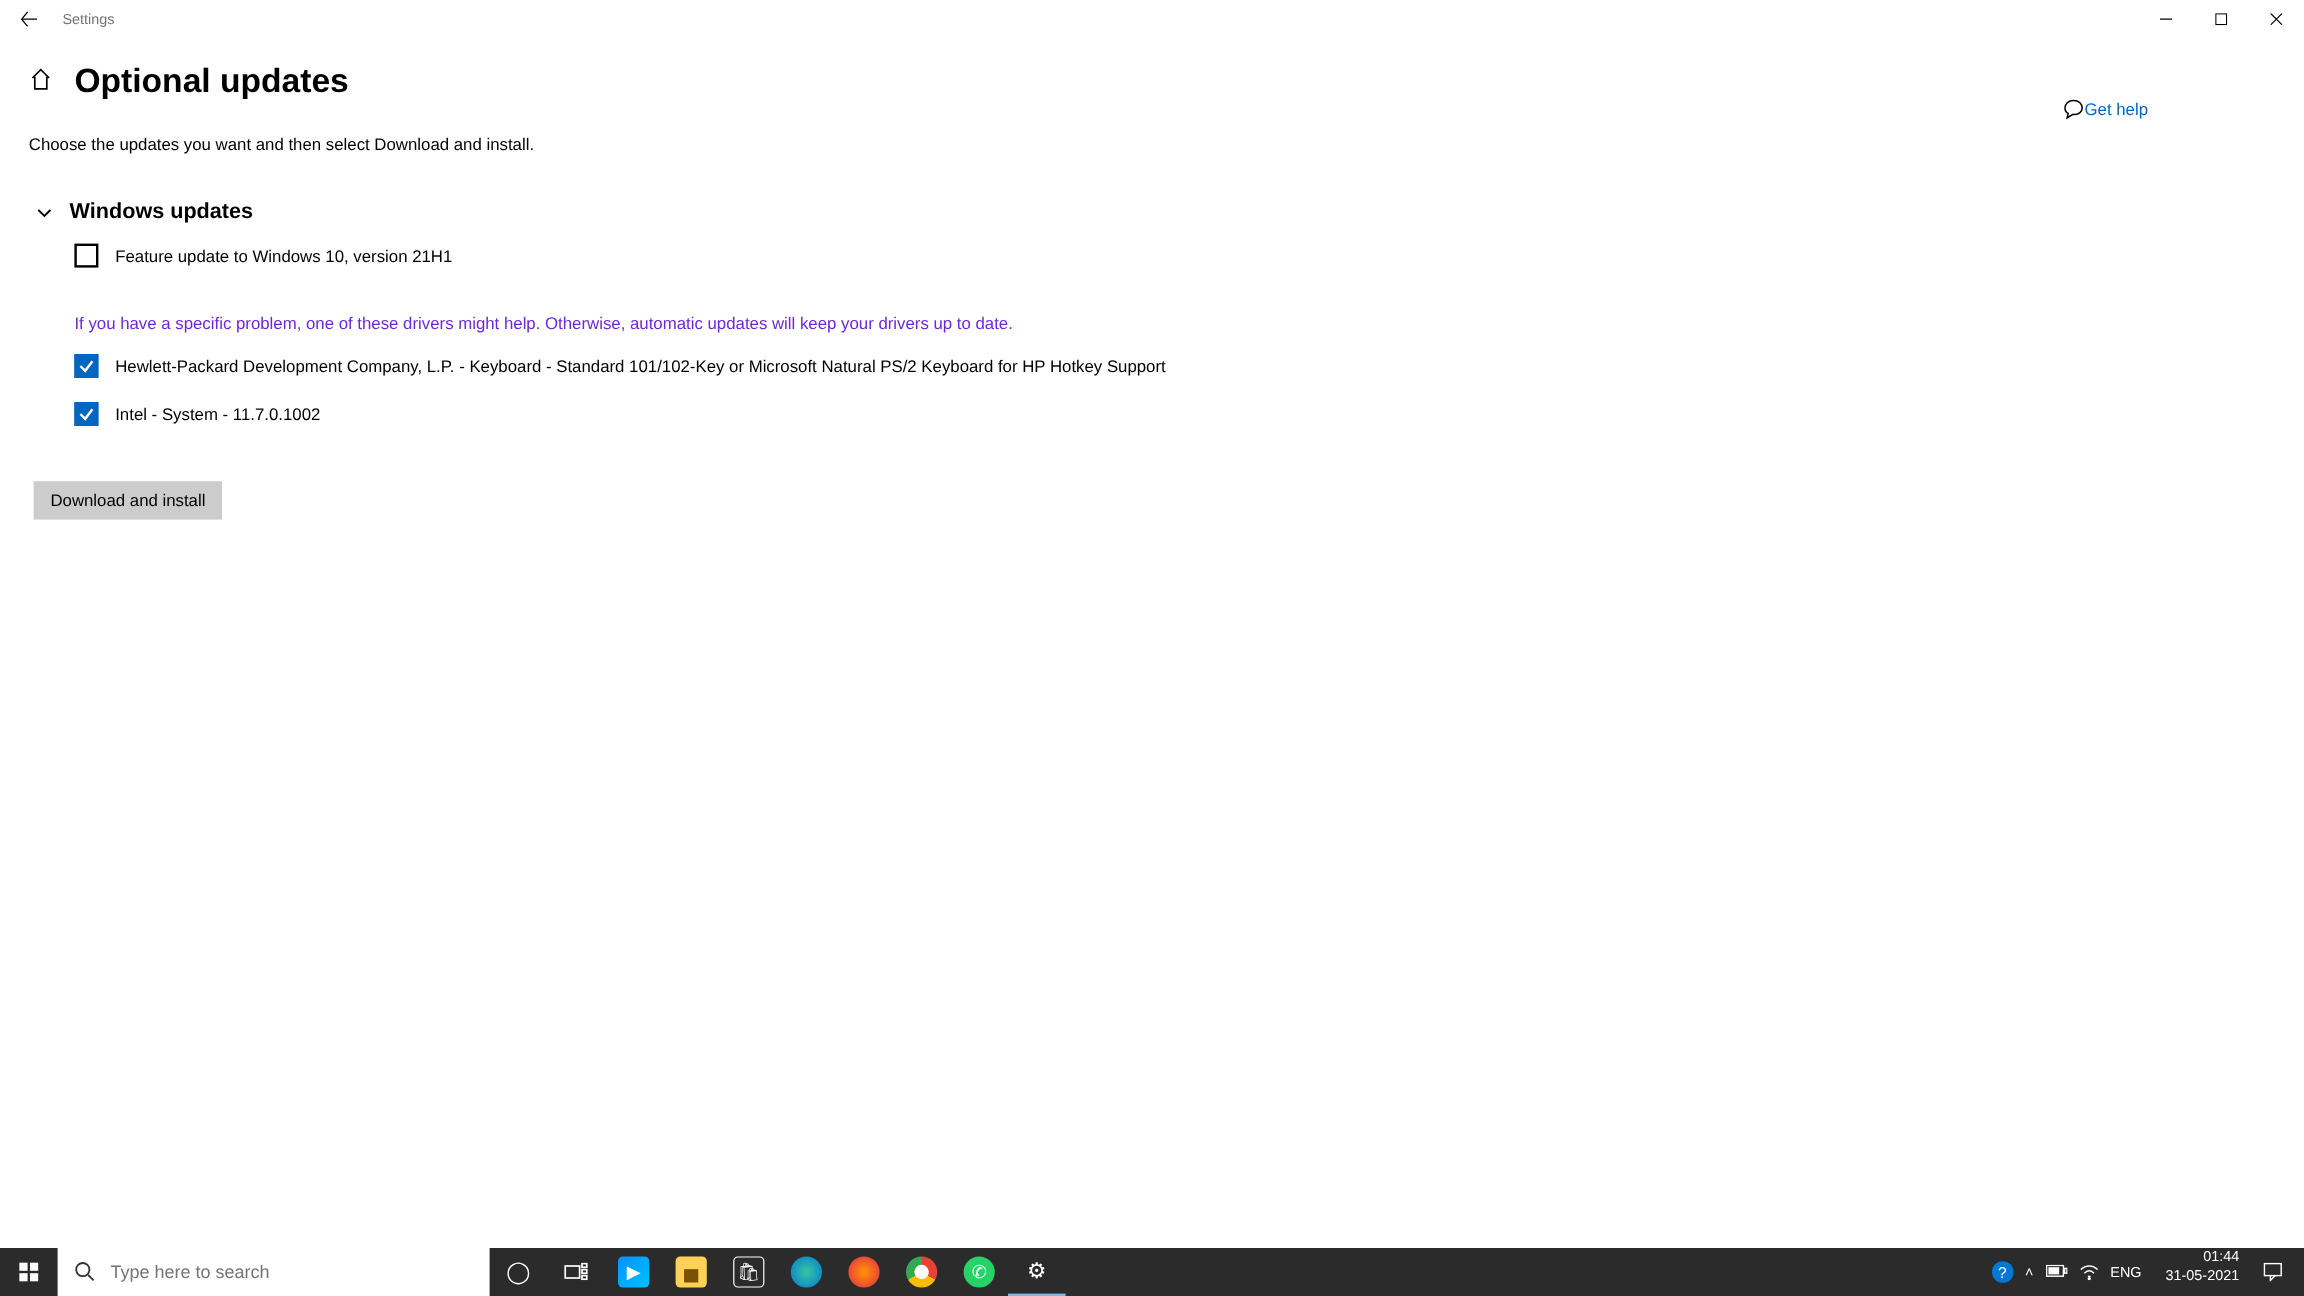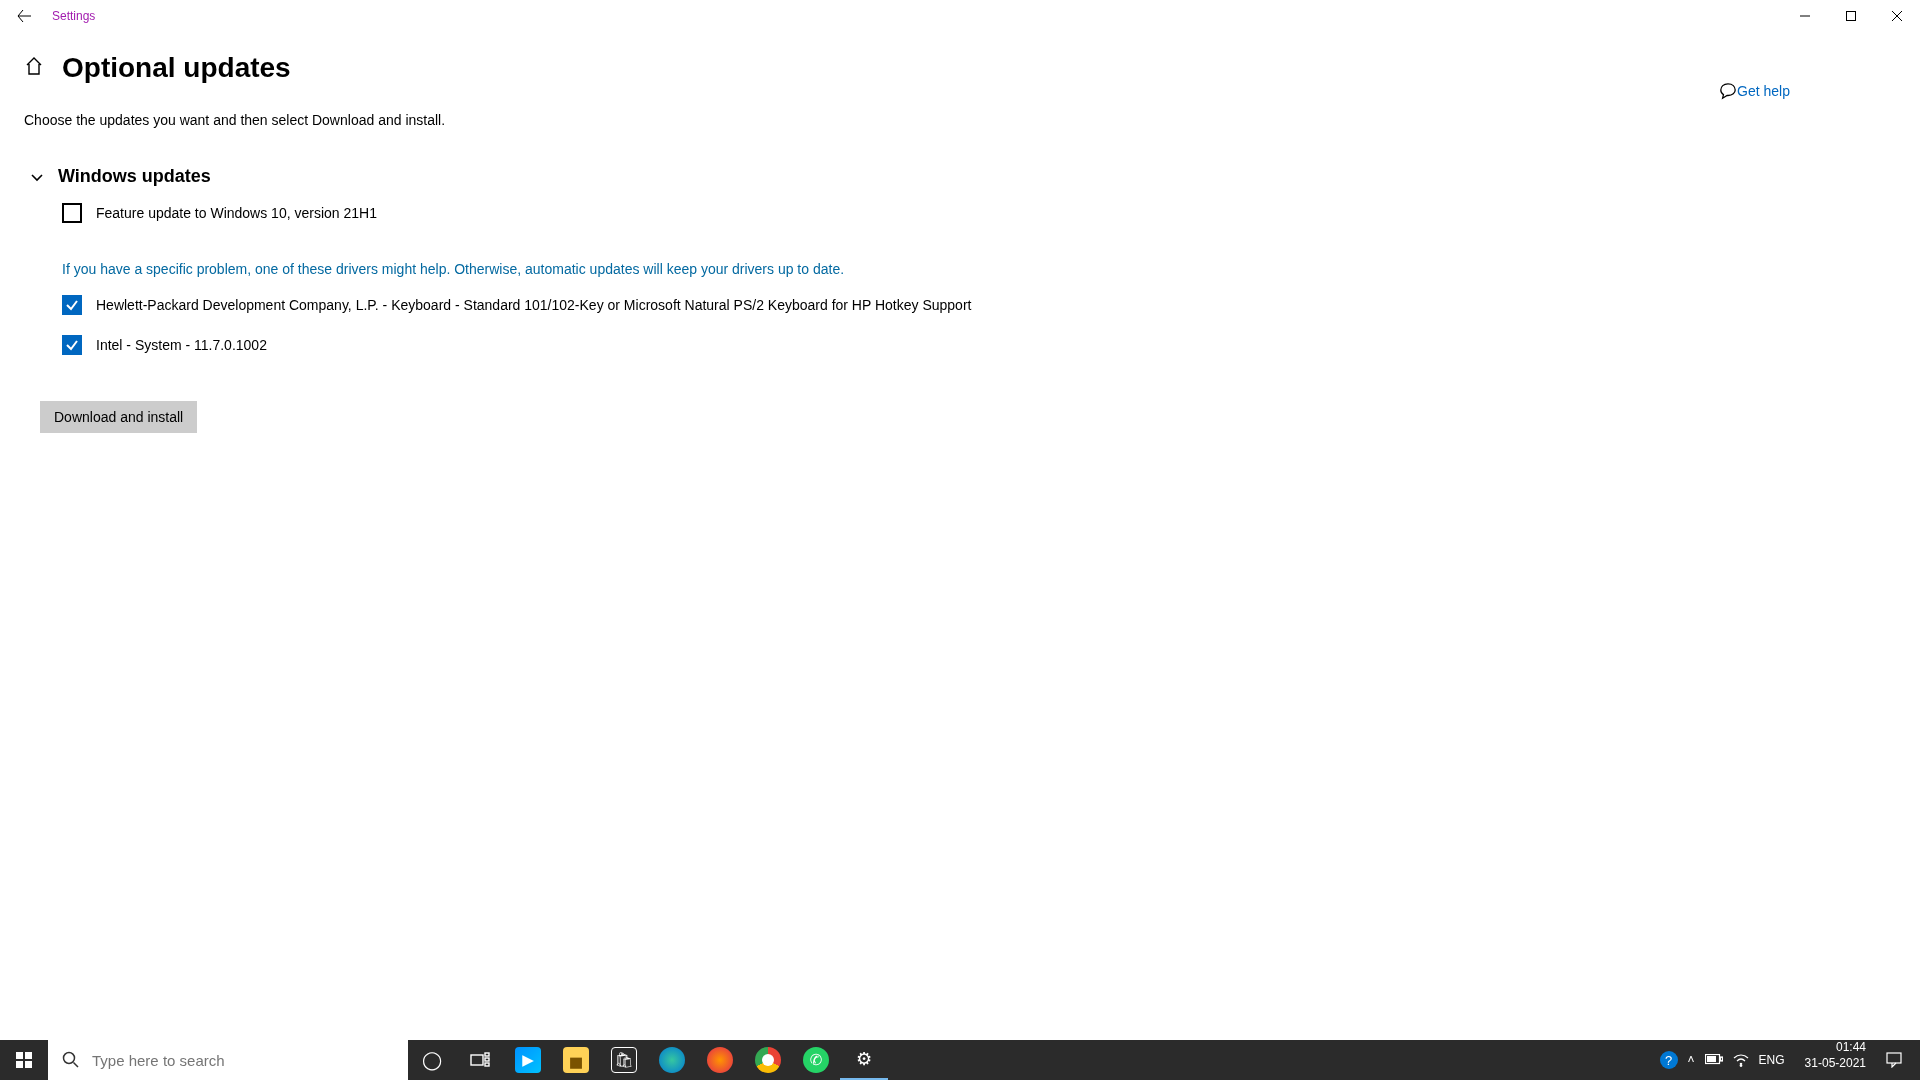--- a/index.html
+++ b/index.html
@@ -2,43 +2,43 @@
 <html><head>
 <meta charset="utf-8">
 <style>
   * { box-sizing: border-box; margin: 0; padding: 0; font-family: "Segoe UI", Tahoma, sans-serif; }
   html, body { width: 1920px; height: 1080px; overflow: hidden; background: #fff; user-select: none; }
   body { display: flex; flex-direction: column; position: relative; }
 
   
   .titlebar { height: 32px; display: flex; align-items: center; padding: 0 0 0 8px; }
   .titlebar-back { width: 32px; height: 32px; display: flex; align-items: center; justify-content: center; }
-  .titlebar-title { font-size: 12px; margin-left: 12px; color: #a21caf; }
+  .titlebar-title { font-size: 12px; margin-left: 12px; color: #737373; }
   .titlebar-spacer { flex: 1; }
   .sysbtn { width: 46px; height: 32px; display: flex; align-items: center; justify-content: center; }
   .sysbtn svg { stroke: #000; }
 
   
   .content { flex: 1; padding: 20px 24px 0 24px; position: relative; }
   .page-heading { display: flex; align-items: center; gap: 18px; }
   .page-heading h1 { font-size: 28px; font-weight: 600; }
   .instructions { font-size: 14px; margin-top: 28px; color: #000; }
   .gethelp { position: absolute; top: 50px; right: 130px; display: flex; align-items: center; color: #0067c0; font-size: 14px; }
   .gethelp svg { color: #000; }
 
   .section { margin-top: 38px; }
   .section-header { display: flex; align-items: center; gap: 14px; font-size: 18px; font-weight: 600; padding-left: 6px; }
-  .section-desc { font-size: 14px; padding-left: 38px; color: #0369a1; }
+  .section-desc { font-size: 14px; padding-left: 38px; color: #6d28d9; }
   .checkbox-row { display: flex; align-items: center; gap: 14px; padding-left: 38px; margin-top: 18px; font-size: 14px; }
   .checkbox-row.first { margin-top: 16px; }
   .cbox { width: 20px; height: 20px; border: 2px solid #000; display: flex; align-items: center; justify-content: center; flex-shrink: 0; }
   .cbox.checked { background: #0067c0; border-color: #0067c0; }
   .cbox.checked svg { stroke: #fff; }
 
-  .dl-button { margin-top: 46px; margin-left: 16px; background: #ccc; border: none; padding: 8px 14px; font-size: 14px; font-family: inherit; }
+  .dl-button { margin-top: 46px; margin-left: 4px; background: #ccc; border: none; padding: 8px 14px; font-size: 14px; font-family: inherit; }
 
   
   .taskbar { position: absolute; left: 0; right: 0; bottom: 0; height: 40px; background: #2b2b2b; display: flex; align-items: stretch; color: #fff; }
   .tb-start { width: 48px; display: flex; align-items: center; justify-content: center; }
   .tb-search { width: 360px; background: #fff; display: flex; align-items: center; gap: 12px; padding-left: 14px; }
   .tb-search input { border: none; outline: none; font-size: 15px; color: #555; background: transparent; width: 260px; }
   .tb-icon { width: 48px; display: flex; align-items: center; justify-content: center; }
   .tb-icon.active { border-bottom: 2px solid #76b9ed; }
   .tb-spacer { flex: 1; }
   .tb-tray { display: flex; align-items: center; gap: 10px; padding: 0 12px; font-size: 12px; }

